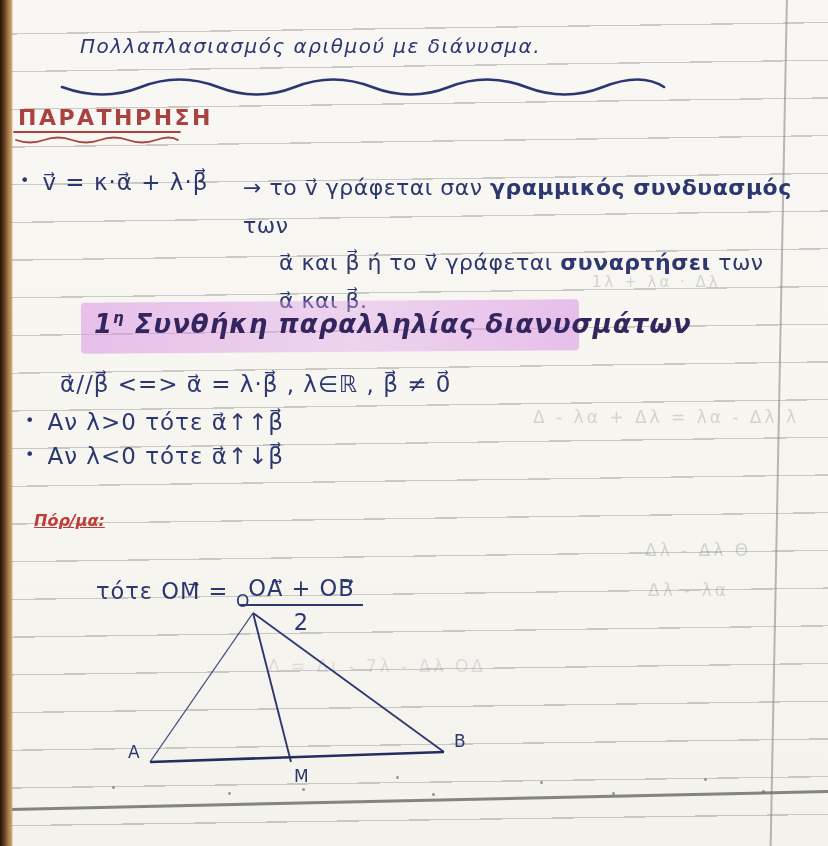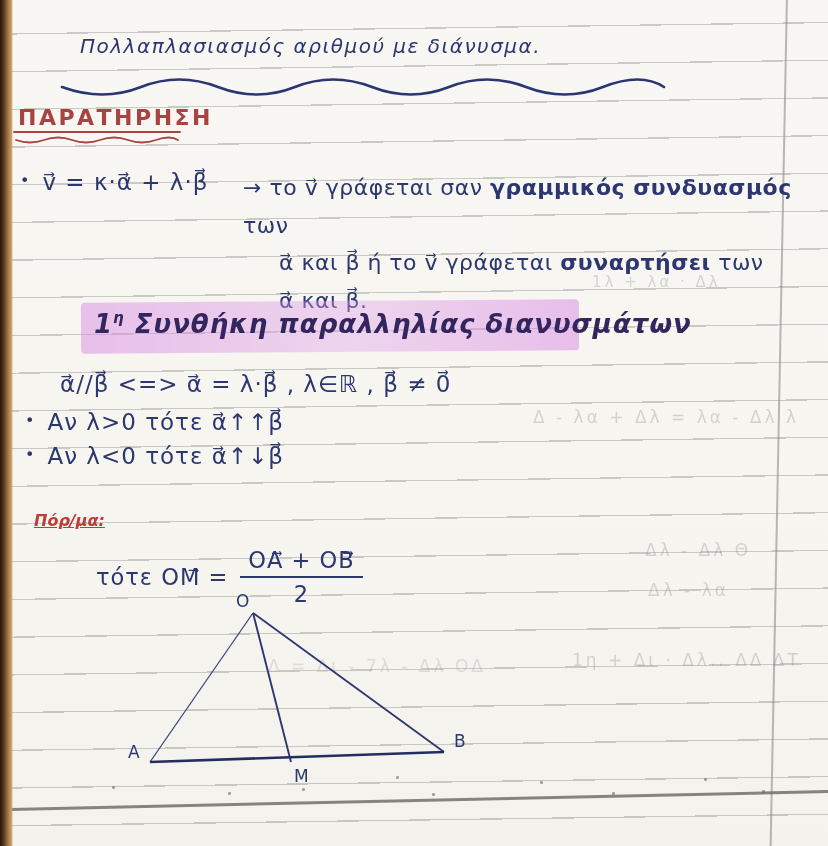--- a/index.html
+++ b/index.html
@@ -60,21 +60,21 @@
   .cond-case2{left:25px;top:443px;font-size:23px;letter-spacing:1px;white-space:nowrap;}
   .bullet{display:inline-block;margin-right:12px;font-size:16px;vertical-align:4px;}
   
   .ex-label{
     left:14px;top:511px;font-size:16px;font-weight:bold;font-style:italic;
     color:#c13b38;text-decoration:underline;white-space:nowrap;padding-left:20px;
   }
   .ex-statement{left:106px;top:511px;font-size:22.5px;letter-spacing:1.2px;white-space:nowrap;}
   .ex-line2{left:96px;top:547px;display:flex;align-items:center;font-size:22.5px;letter-spacing:1px;}
   .fraction{display:inline-flex;flex-direction:column;align-items:center;margin-left:12px;}
-  .fraction .num{padding:0 8px 3px 8px;border-bottom:2.2px solid #2c3770;white-space:nowrap;}
+  .fraction .num{padding:0 8px 3px 8px;border-bottom:2.2px solid #2c3770;white-space:nowrap;margin-top:28px;}
   .fraction .den{padding-top:3px;}
   
   .triangle-svg{left:88px;top:592px;}
   .triangle-svg text{font-family:"DejaVu Sans",sans-serif;font-size:17px;fill:#2c3770;}
   
   .ghost{
     position:absolute;font-size:17px;letter-spacing:3px;white-space:nowrap;
     color:rgba(125,130,140,0.30);filter:blur(0.6px);transform:scaleX(-1) scaleX(-1);
   }
   .g0{left:540px;top:100px;}
@@ -94,21 +94,20 @@
 
   <div class="rules"></div>
   <div class="margin-line"></div>
   <div class="bottom-heavy-line"></div>
   <div class="left-strip"></div>
 
   <div class="ghost g1">1λ + λα · Δλ</div>
   <div class="ghost g2">Δ - λα + Δλ = λα - Δλ    λ</div>
   <div class="ghost g3">Δλ - Δλ    Θ</div>
   <div class="ghost g4">Δλ - λα</div>
-  <div class="ghost g5">1η + Δι · Δλ.. ΔΔ    ΔΤ</div>
   <div class="ghost g6">Δ = Δι - 7λ - Δλ    ΟΔ</div>
 
   <div class="abs title">Πολλαπλασιασμός αριθμού με διάνυσμα.</div>
   <svg class="abs title-wave" width="612" height="30" viewBox="0 0 612 30">
     <path d="M4,13 Q45,28 83,13 T160,13 T237,13 T314,13 T391,13 T468,13 T545,13 T606,13" fill="none" stroke="#2b3672" stroke-width="2.6" stroke-linecap="round"></path>
   </svg>
 
   <div class="abs obs-heading">ΠΑΡΑΤΗΡΗΣΗ</div>
   <svg class="abs obs-underline" width="172" height="18" viewBox="0 0 172 18">
     <path d="M2,3 L168,3" fill="none" stroke="#a84341" stroke-width="1.8" stroke-linecap="round"></path>

